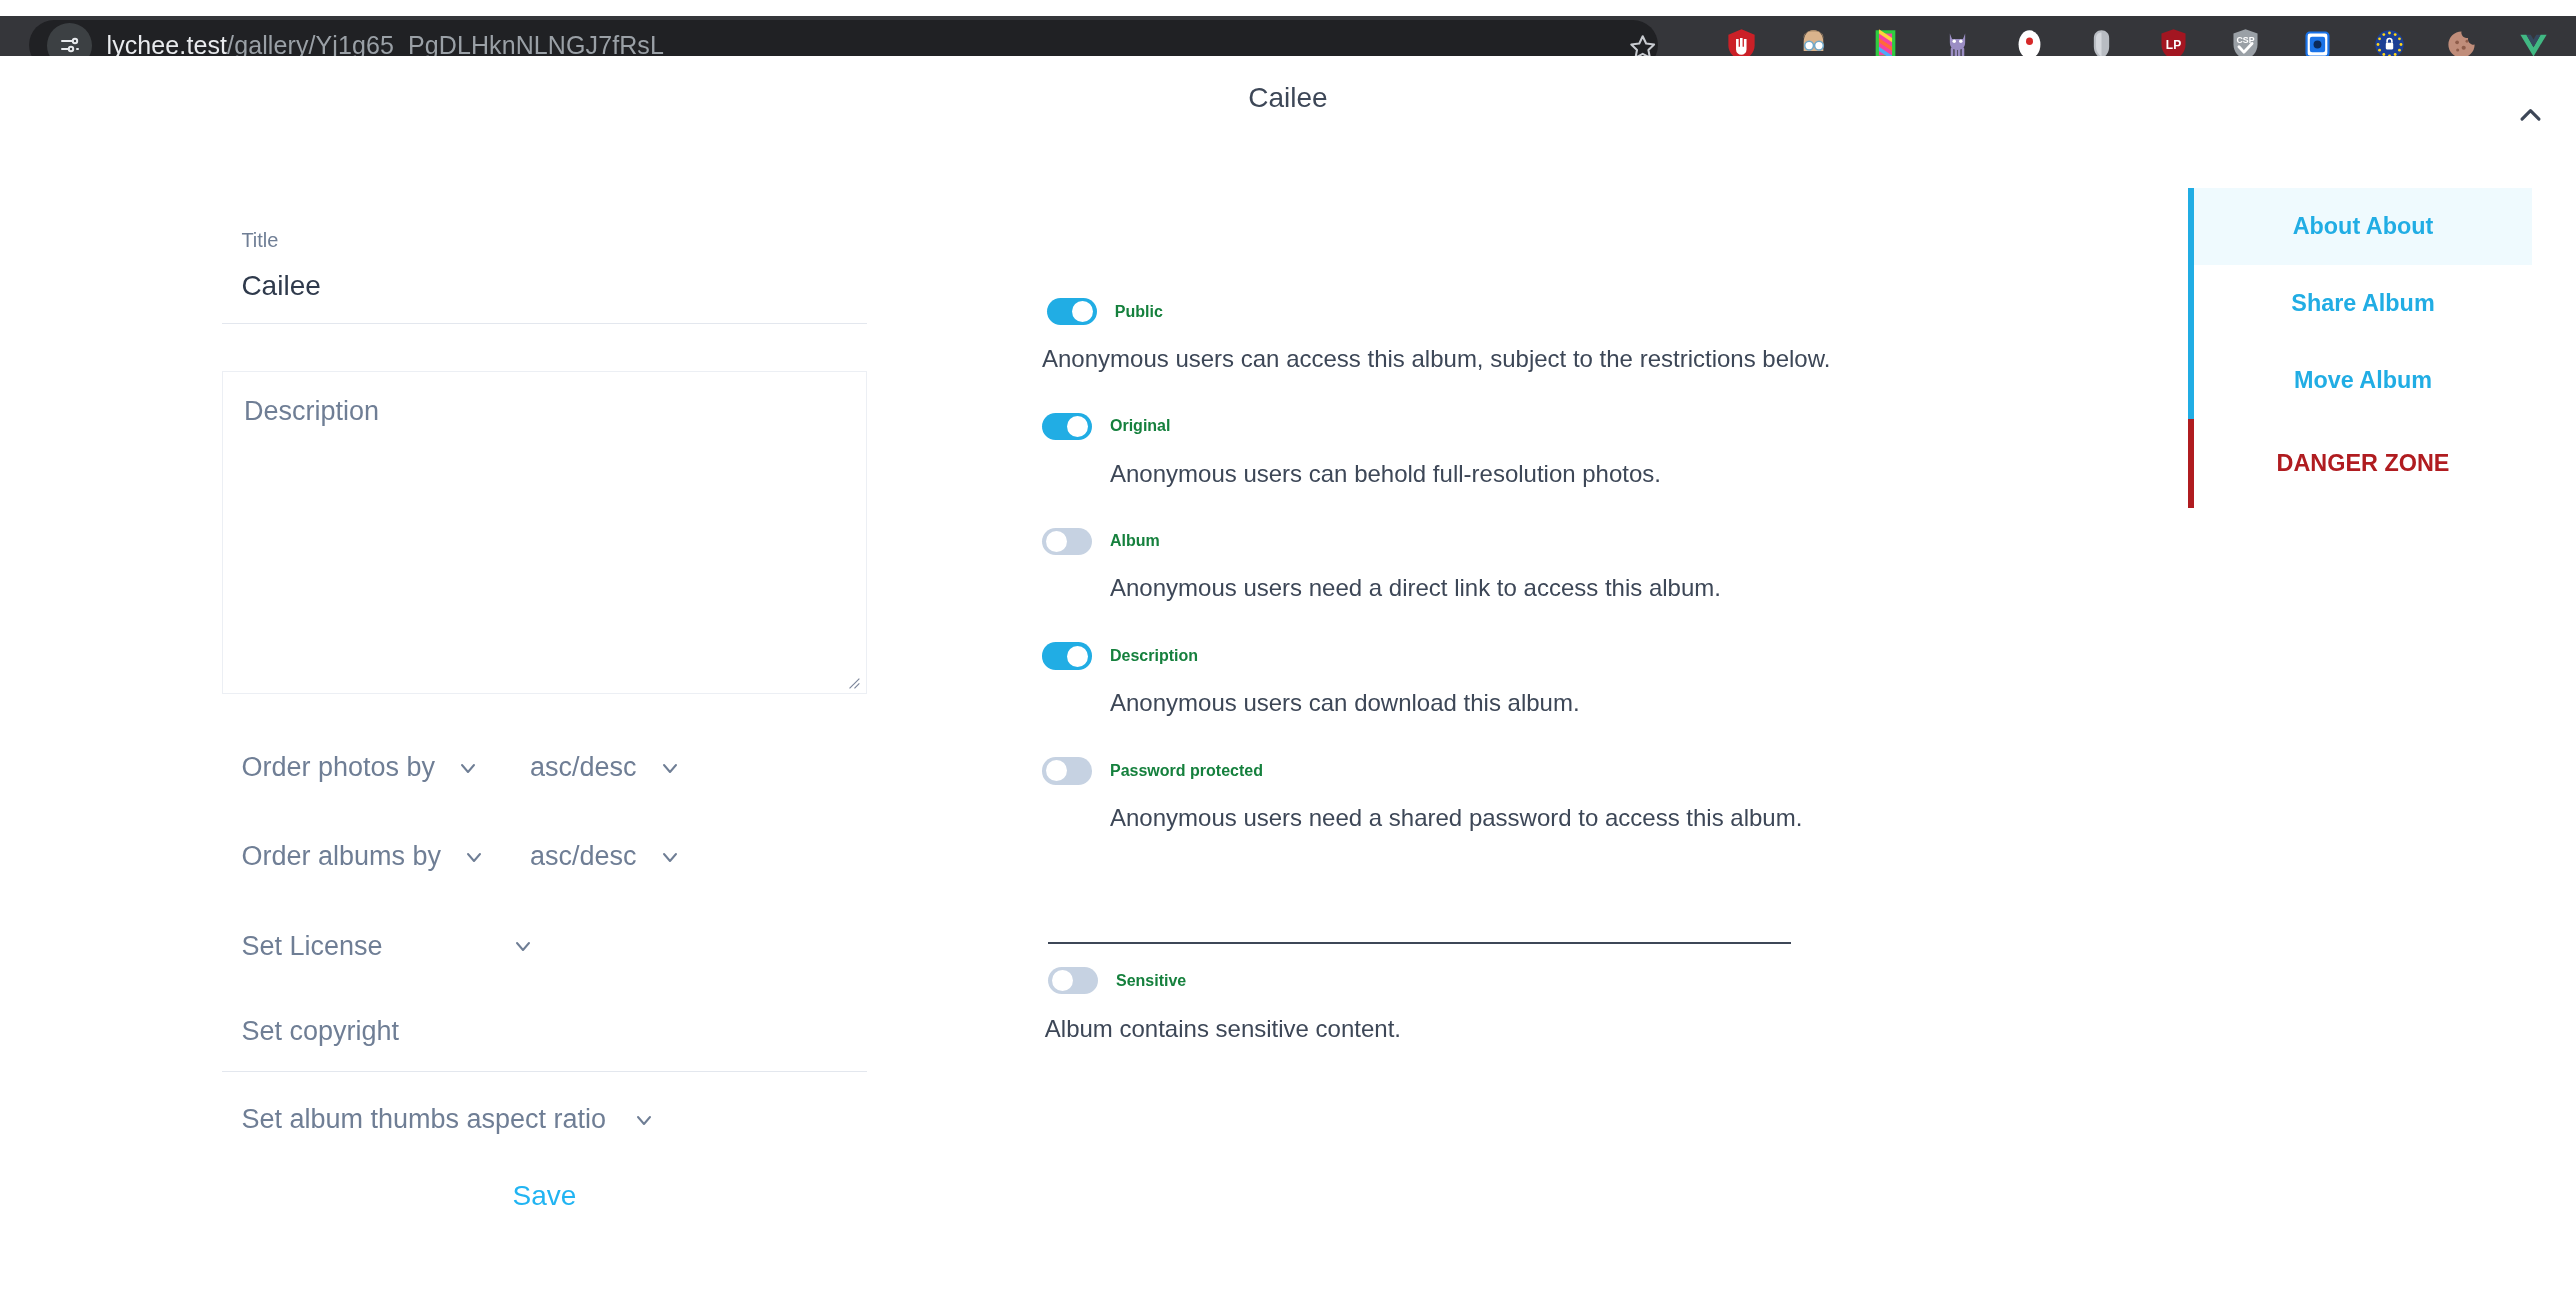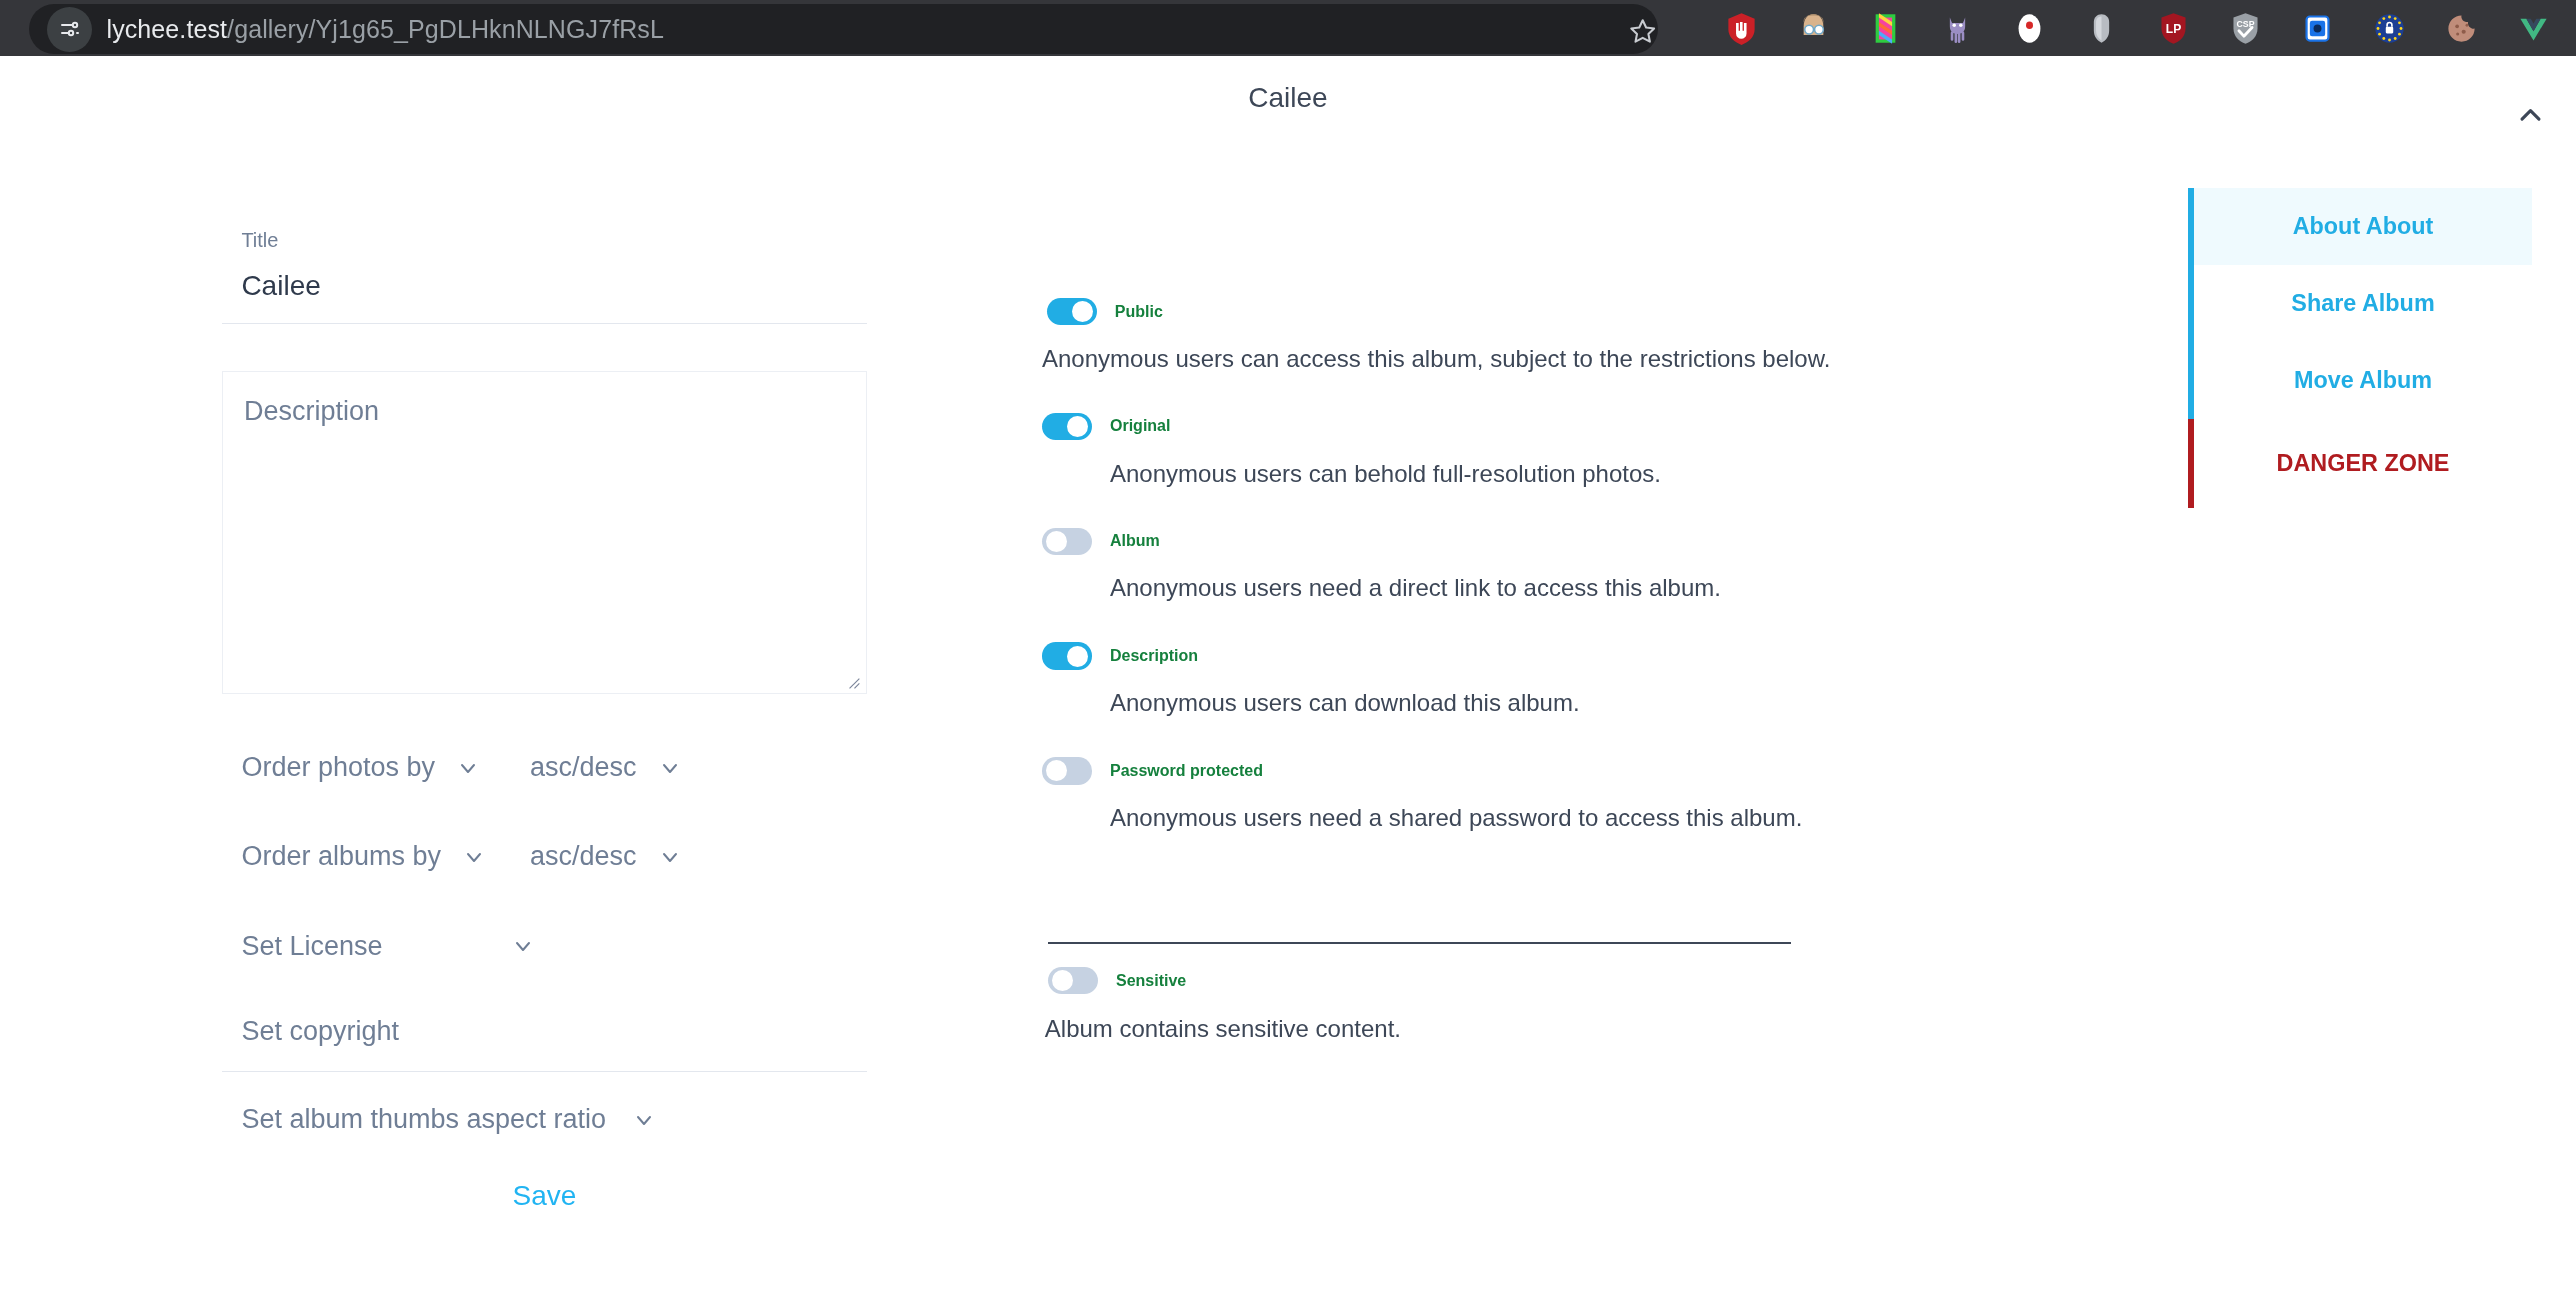--- a/index.html
+++ b/index.html
@@ -8,21 +8,21 @@
     width: 2576px;
     height: 1301px;
     overflow: hidden;
     background: #ffffff;
     font-family: "Liberation Sans", sans-serif;
   }
 
   
   .browser-bar {
     position: absolute;
-    top: 0; left: 0;
+    top: 16px; left: 0;
     width: 2576px;
     height: 56px;
     background: #35363a;
     display: flex;
     align-items: center;
   }
 
   .omnibox {
     position: absolute;
     left: 29px;

